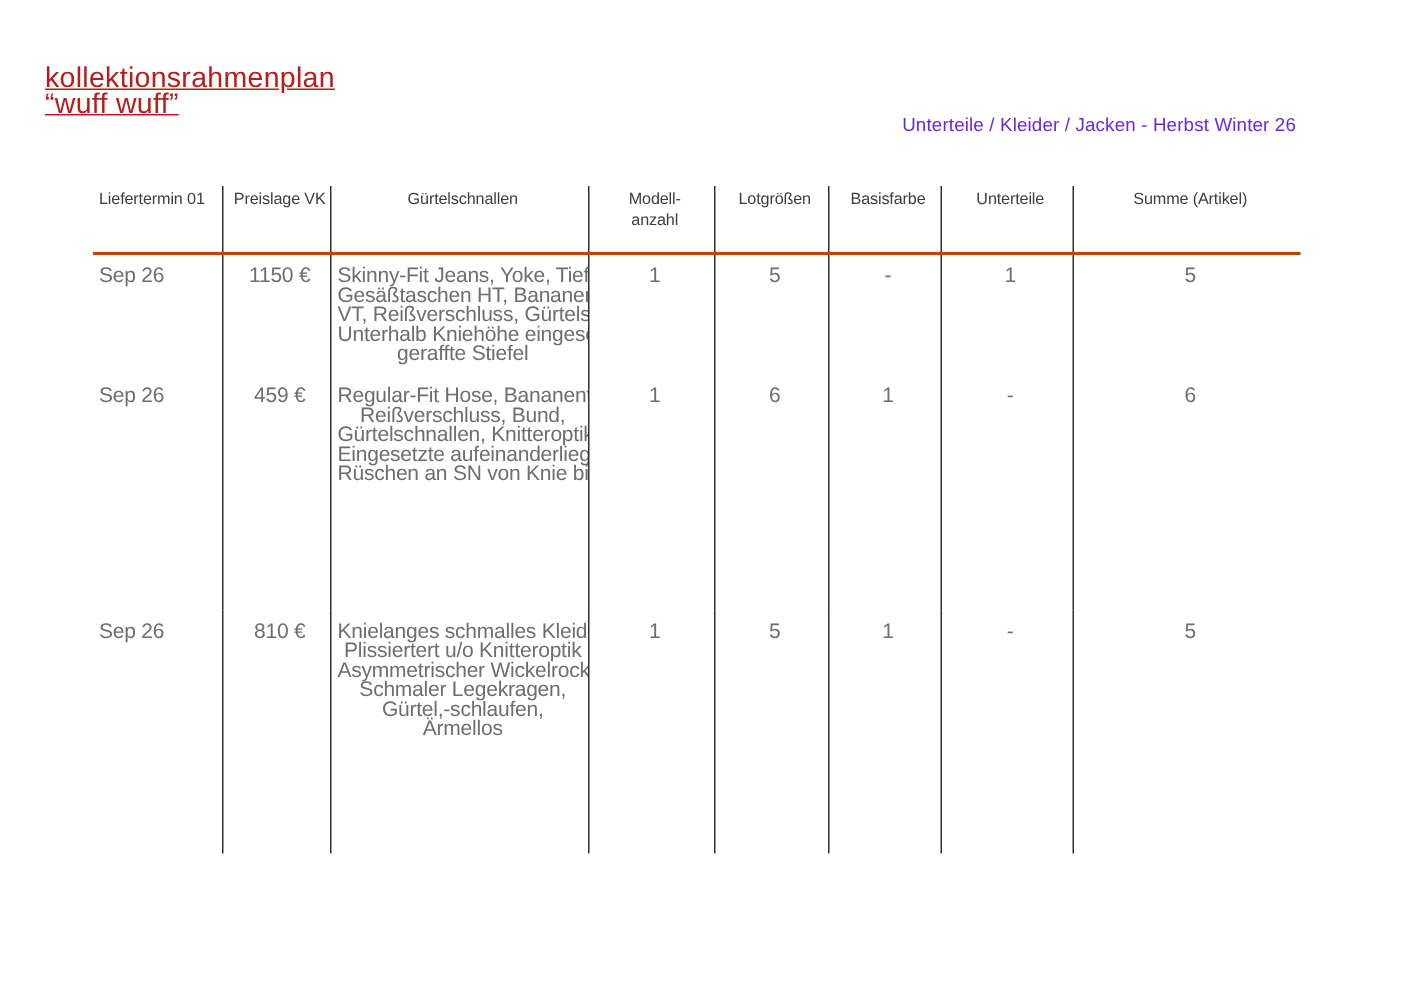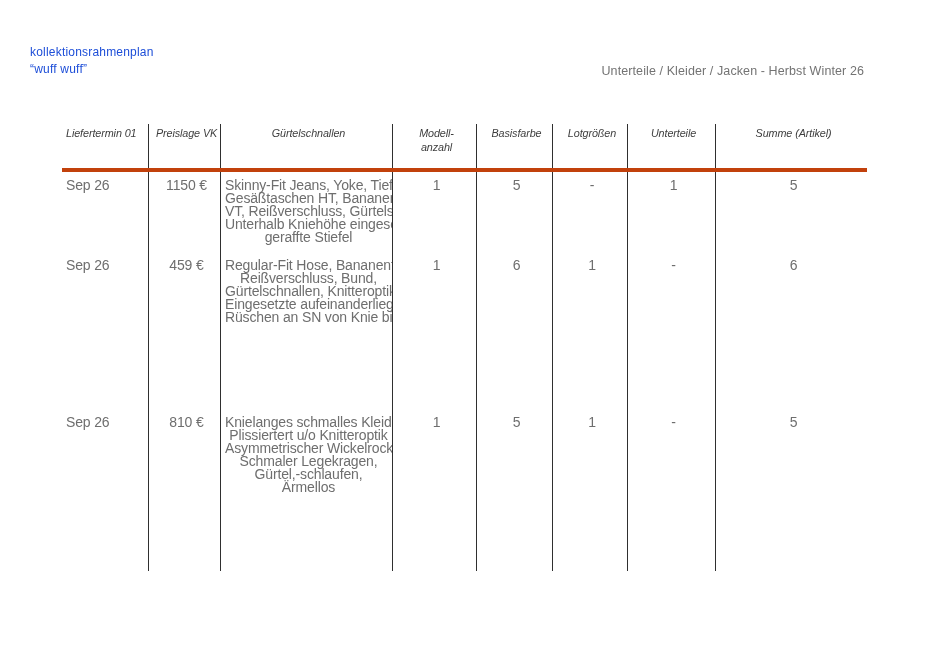--- a/index.html
+++ b/index.html
@@ -12,48 +12,48 @@
     position: relative;
     width: 940px;
     height: 665px;
     background: #ffffff;
     overflow: hidden;
   }
   .doc-title {
     position: absolute;
     left: 30px;
     top: 44px;
-    font-size: 12px;
+    font-size: 19px;
     line-height: 17px;
-    color: #1d4ed8;
+    color: #b91c1c;
     letter-spacing: 0.2px;
+    text-decoration: underline;
   }
   .category {
     position: absolute;
-    top: 64px;
+    top: 76px;
     right: 76px;
     font-size: 12.5px;
-    color: #737373;
+    color: #6d28d9;
     letter-spacing: 0.1px;
     white-space: nowrap;
   }
   .table {
     position: absolute;
     left: 62px;
     top: 124px;
     width: 805px;
   }
   .trow {
     display: grid;
     grid-template-columns: 86px 72px 172px 84px 76px 75px 88px 152px;
   }
   .thead {
     height: 44px;
-    border-bottom: 4px solid #c2410c;
-    font-style: italic;
+    border-bottom: 2px solid #c2410c;
   }
   .cell {
     box-sizing: border-box;
     padding: 7px 0 0 4px;
     font-size: 14px;
     line-height: 13px;
     color: #6e6e6e;
     letter-spacing: -0.15px;
     white-space: pre-line;
     overflow: hidden;
@@ -89,22 +89,22 @@
   <div class="category">Unterteile / Kleider / Jacken - Herbst Winter 26</div>
 
   <div class="table">
 
     <div class="trow thead">
       <div class="cell">Liefertermin 01</div>
       <div class="cell">Preislage VK</div>
       <div class="cell">Gürtelschnallen</div>
       <div class="cell">Modell-
 anzahl</div>
+      <div class="cell">Lotgrößen</div>
       <div class="cell">Basisfarbe</div>
-      <div class="cell">Lotgrößen</div>
       <div class="cell">Unterteile</div>
       <div class="cell">Summe (Artikel)</div>
     </div>
 
     <div class="trow row-0">
       <div class="cell">Sep 26</div>
       <div class="cell">1150 €</div>
       <div class="cell desc">Skinny-Fit Jeans, Yoke, Tief gesetzte
 Gesäßtaschen HT, Bananentasche
 VT, Reißverschluss, Gürtelschlaufen

